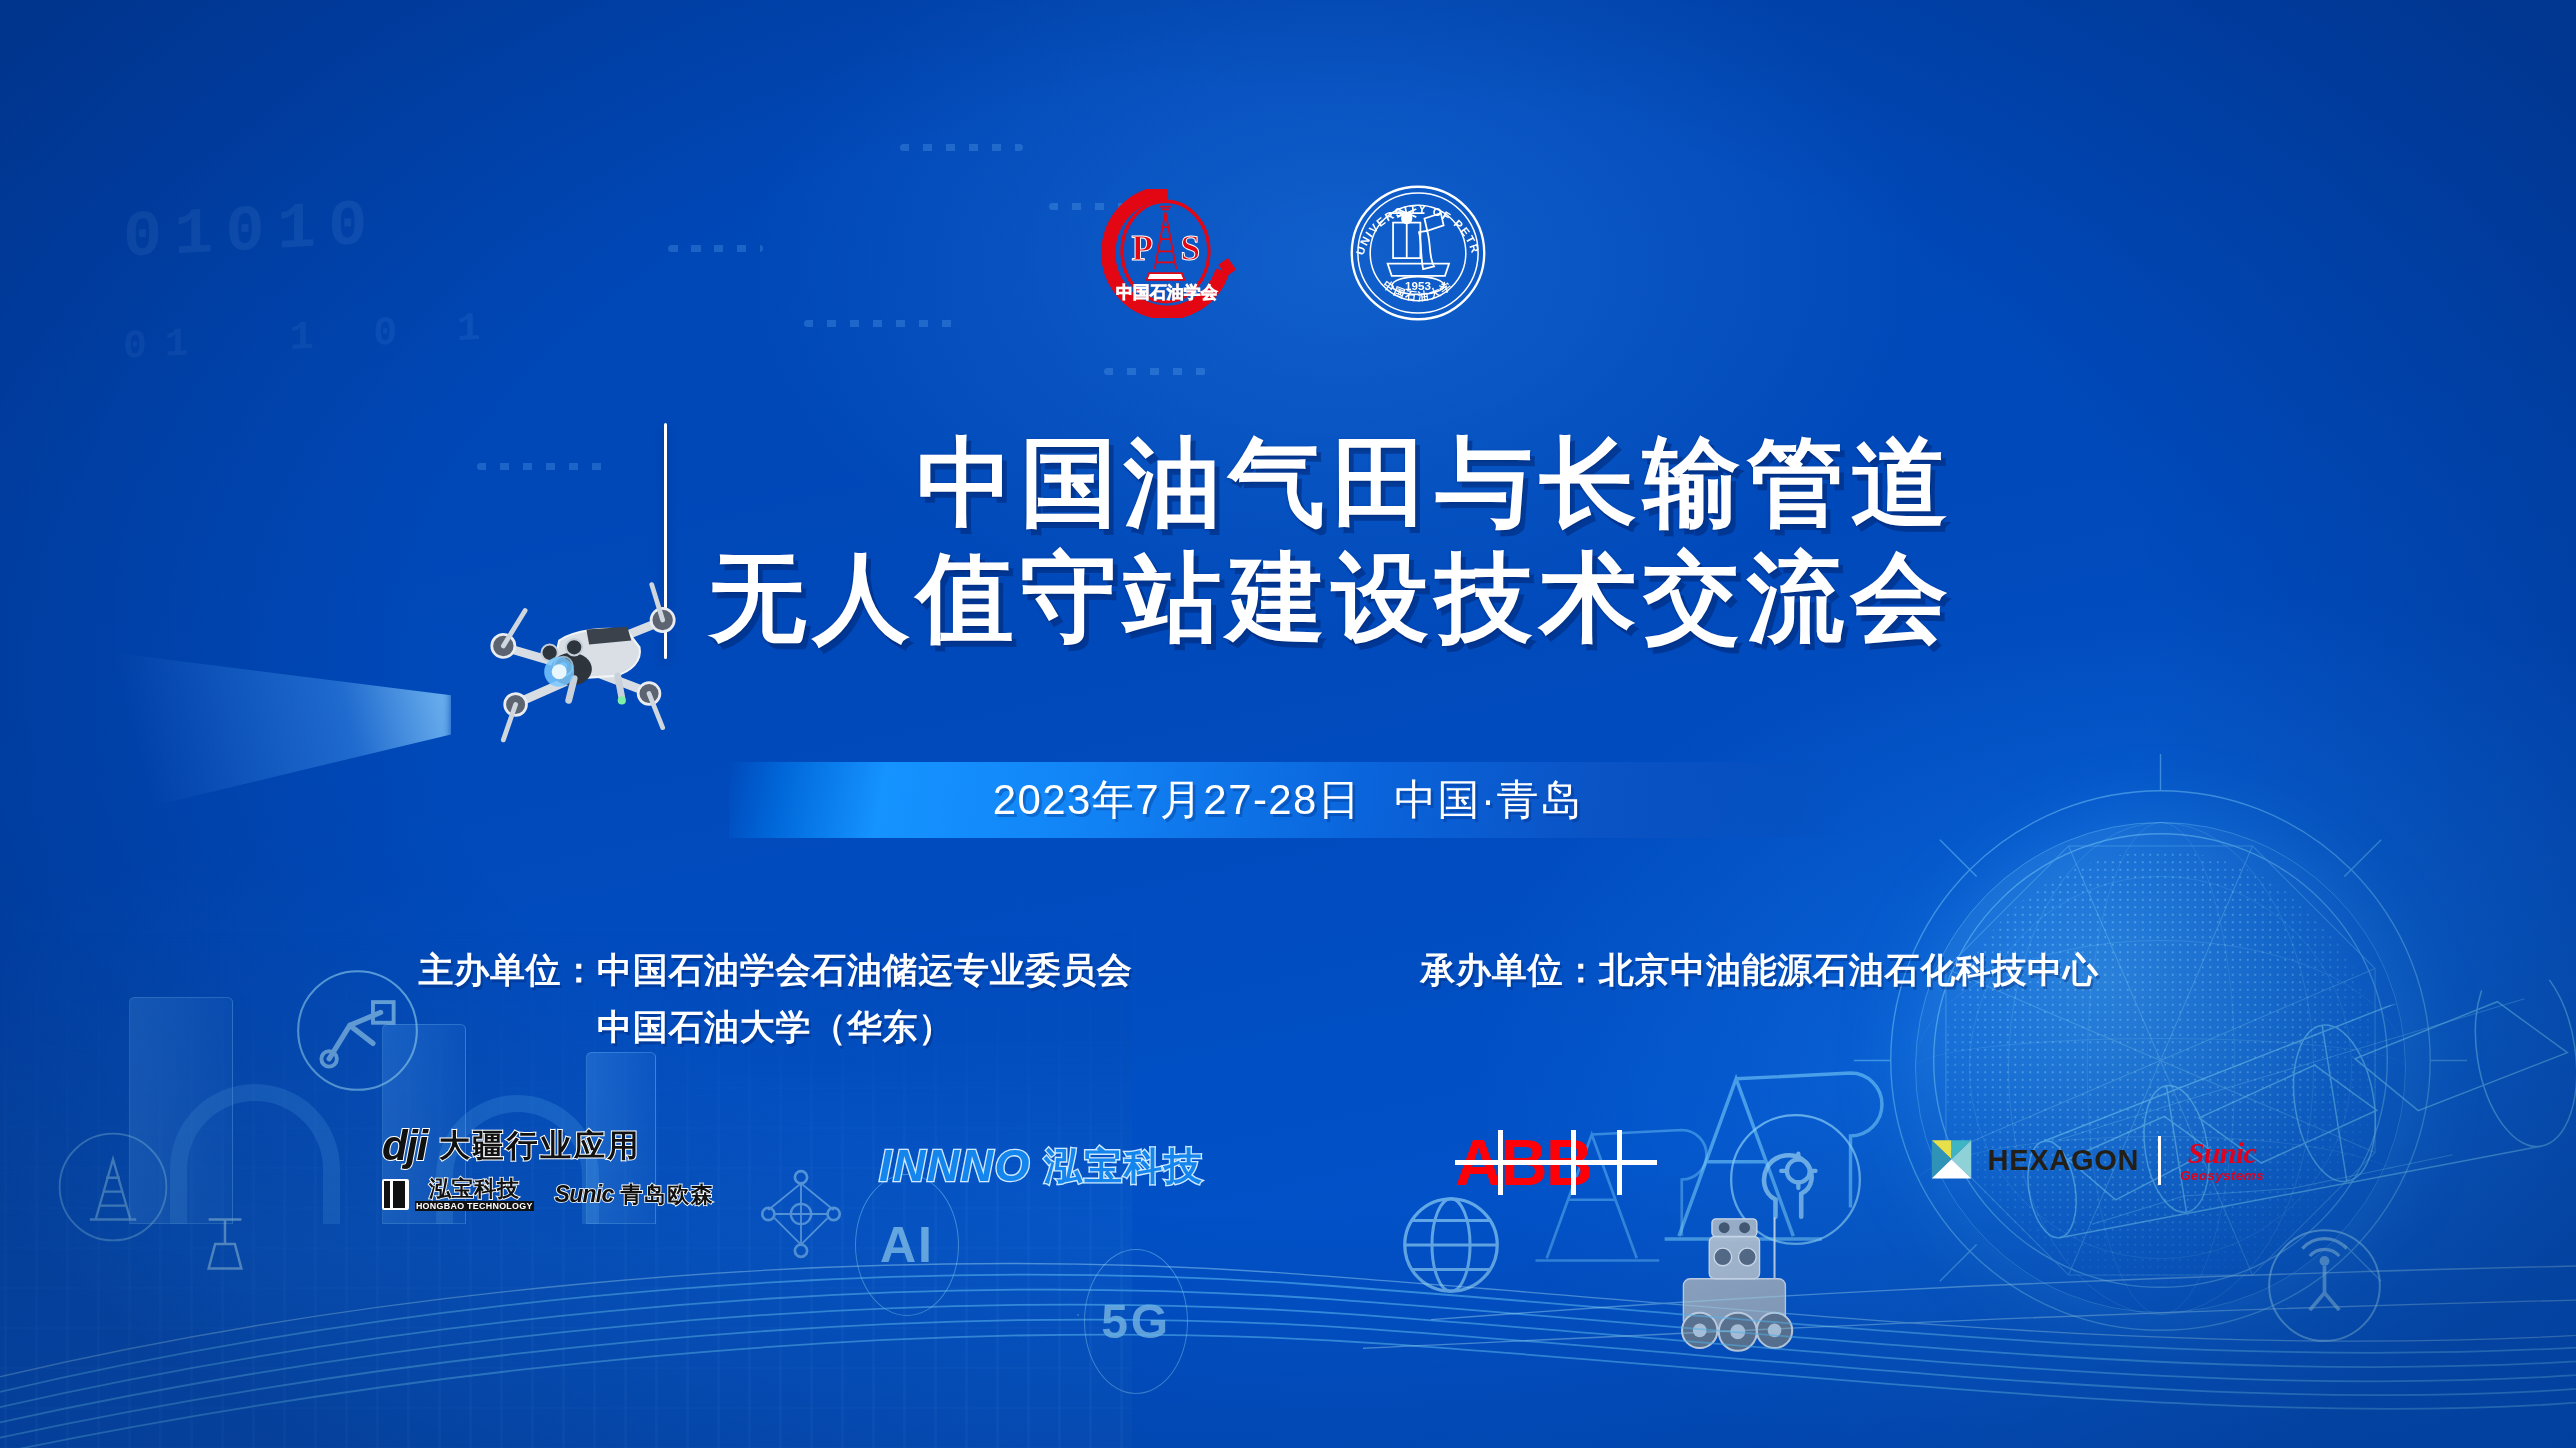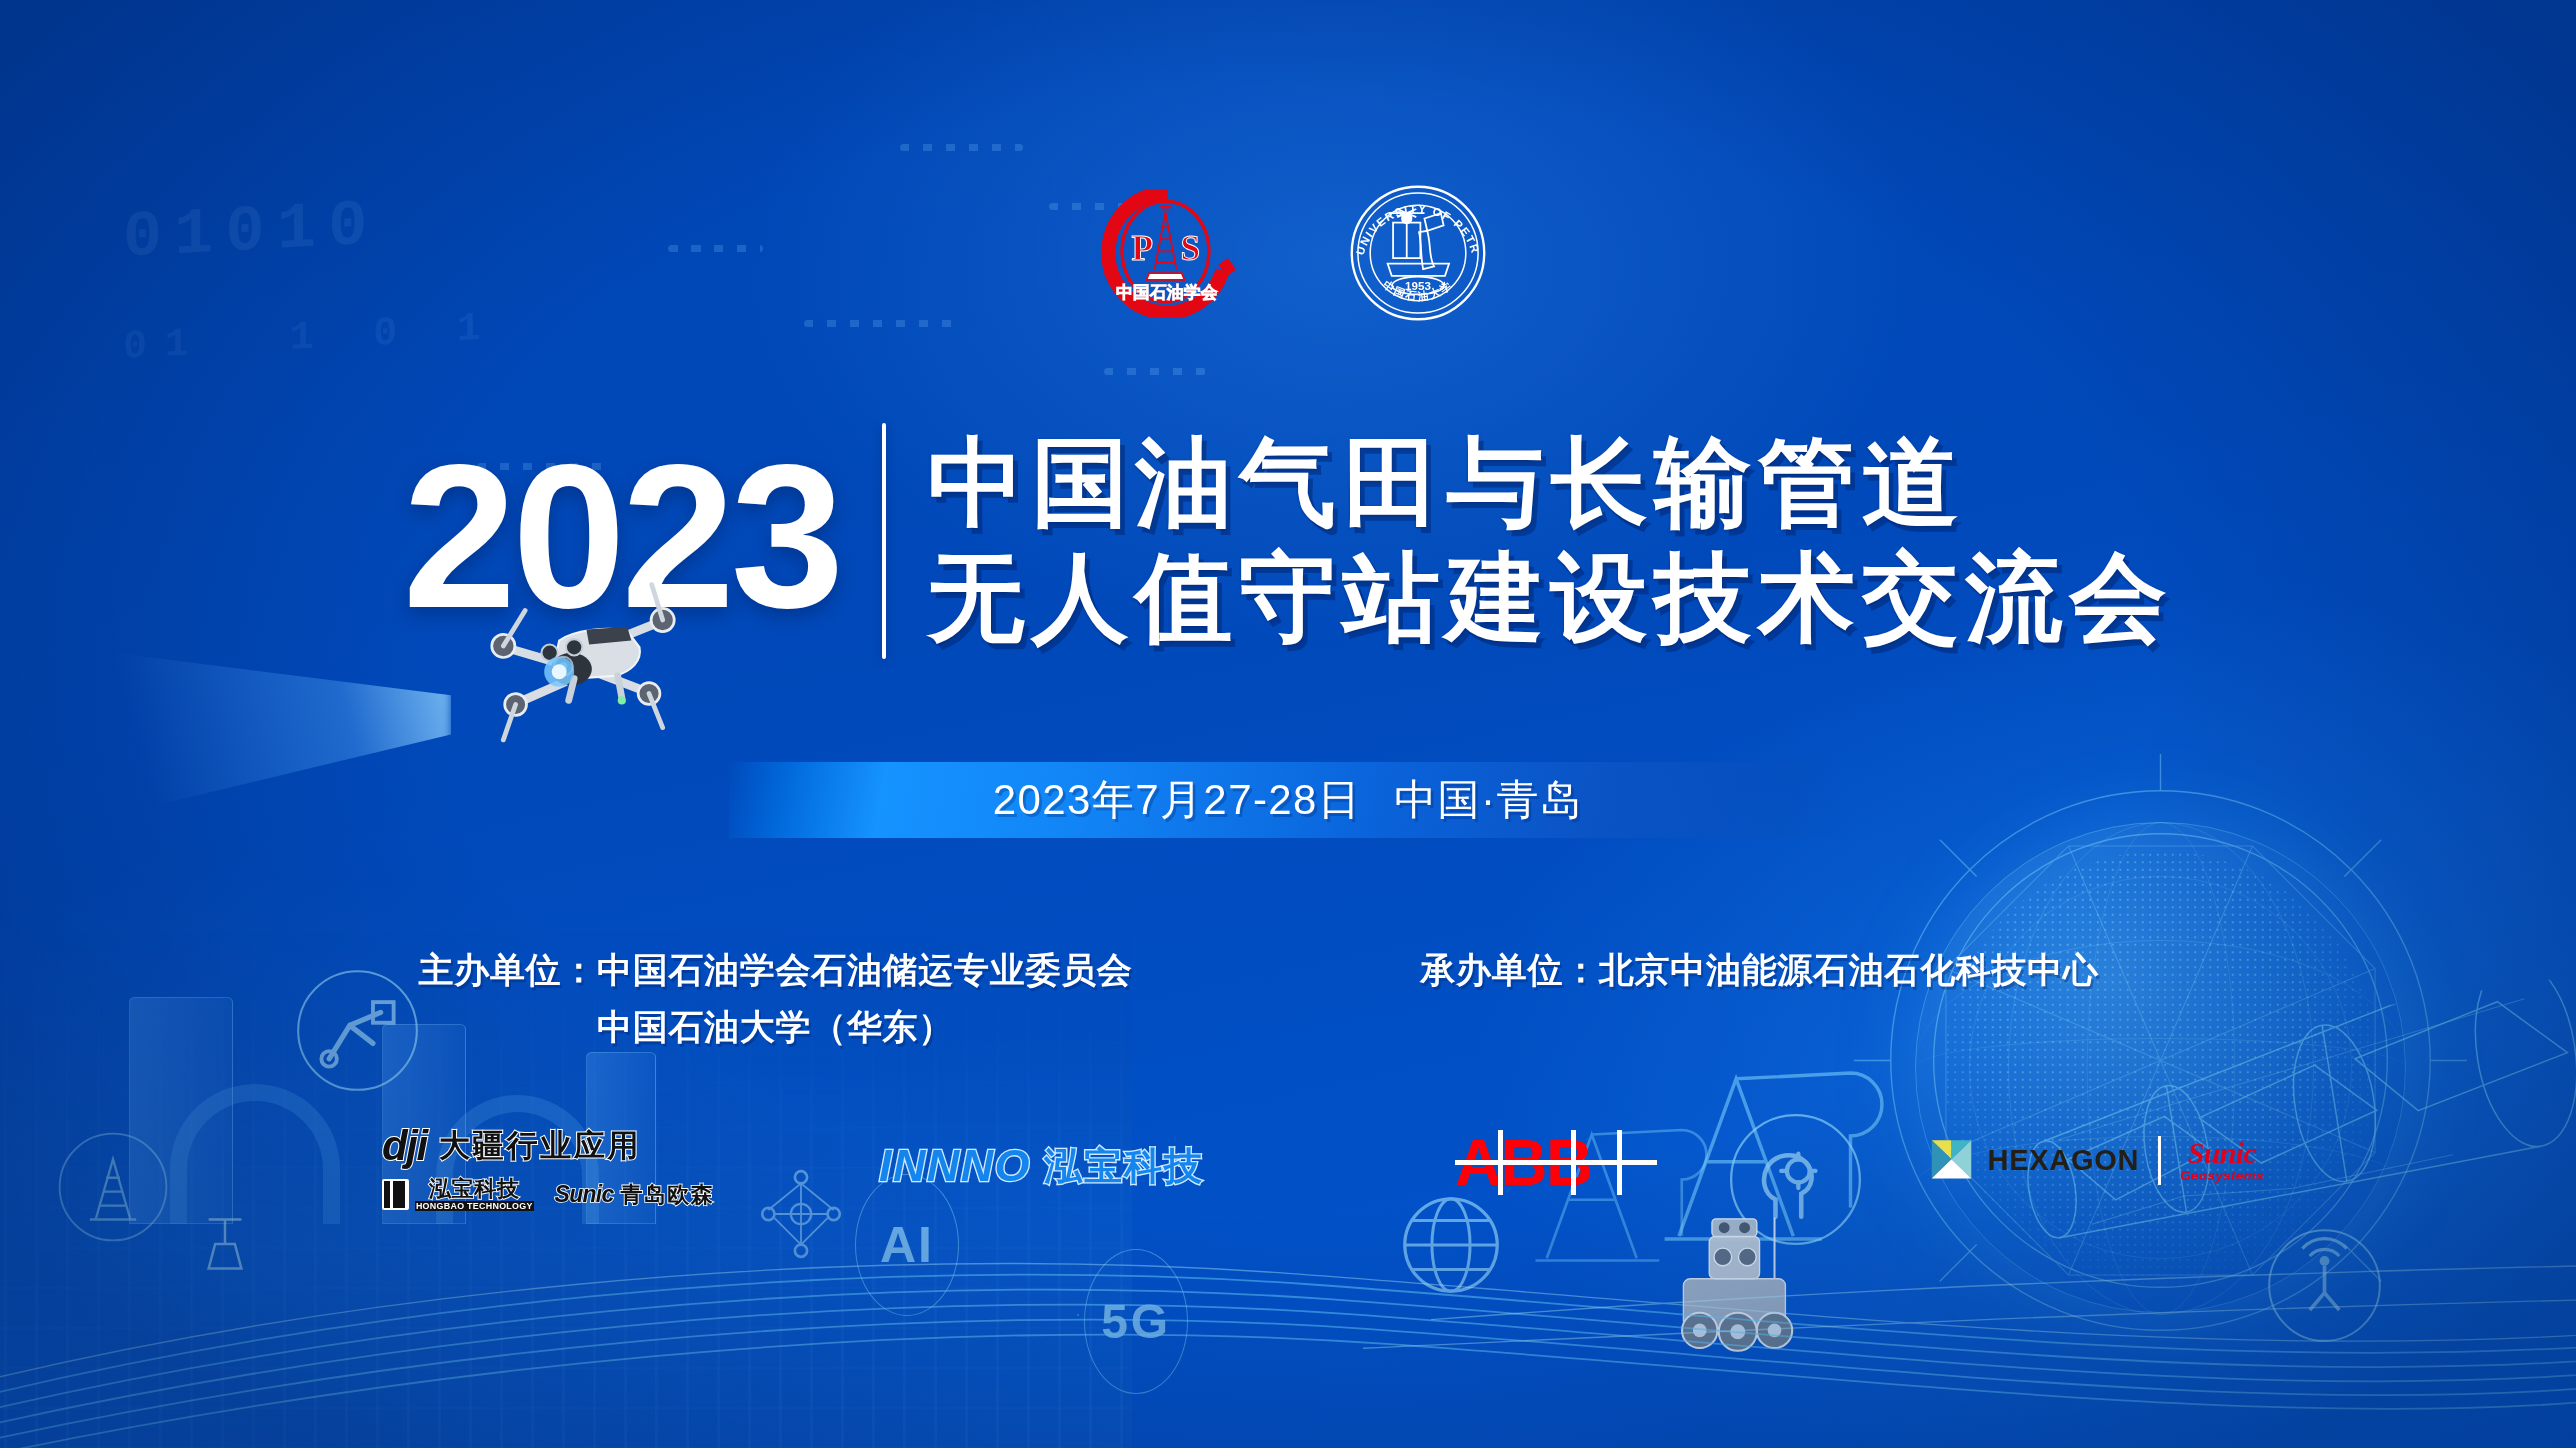--- a/index.html
+++ b/index.html
@@ -143,20 +143,21 @@
   }
   .divider{
     width:3.4px; height:236px; background:#fff; margin:0 42px 0 42px;
     border-radius:2px; box-shadow:0 2.7px 9.5px rgba(0,22,70,.35);
   }
   .cn-title{ display:flex; flex-direction:column; gap:12.3px; }
   .cn-line{
     font-size:97px; font-weight:800; color:#fff; line-height:1.06;
     letter-spacing:6.8px;
     text-shadow:4.8px 6.1px 0 rgba(0,36,110,.50), 0 1.4px 2.7px rgba(0,20,70,.4);
+    text-align:right;
   }
 
   
   .drone{ position:absolute; left:423px; top:545px; width:320px; height:225px; }
   .beam{
     position:absolute; left:-354px; top:63px;
     width:382px; height:218px;
     background:linear-gradient(255deg, rgba(150,215,255,.85) 0%, rgba(90,175,255,.35) 30%, rgba(60,150,255,0) 80%);
     clip-path:polygon(100% 40%, 100% 58%, 0 100%, 0 18%);
     filter:blur(4.1px);
@@ -470,21 +471,20 @@
           <path d="M116 70 C 122 92, 118 108, 126 122 L110 126 C 106 106, 108 88, 104 72 Z"></path>
           <path d="M58 118 H148 L142 136 H64 Z"></path>
         </g>
         <ellipse cx="102.5" cy="150" rx="38" ry="13" fill="none" stroke="#ffffff" stroke-width="2.4"></ellipse>
         <text x="102.5" y="156" text-anchor="middle" font-family="Liberation Sans, DejaVu Sans, sans-serif" font-size="17" font-weight="700" fill="#ffffff">1953</text>
       </svg>
     </div>
   </div>
 
   <div class="title-row">
-    <div class="year">2023</div>
     <div class="divider"></div>
     <div class="cn-title">
       <div class="cn-line">中国油气田与长输管道</div>
       <div class="cn-line">无人值守站建设技术交流会</div>
     </div>
   </div>
 
   <div class="drone">
     <div class="beam"></div>
     <svg viewBox="0 0 470 330" width="320" height="225">

